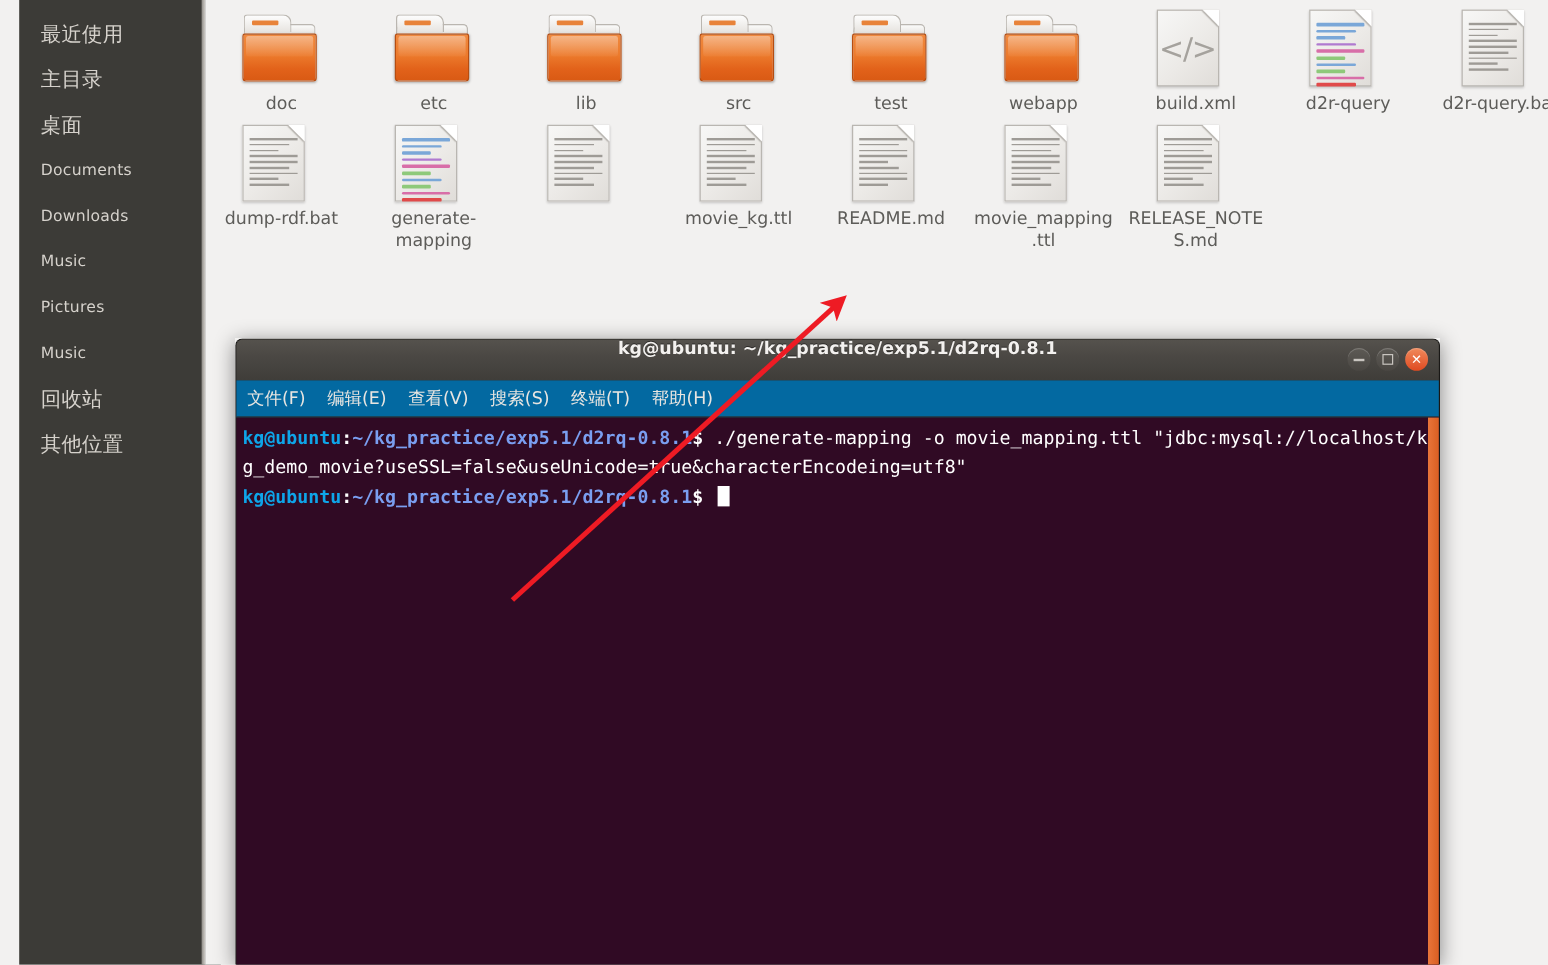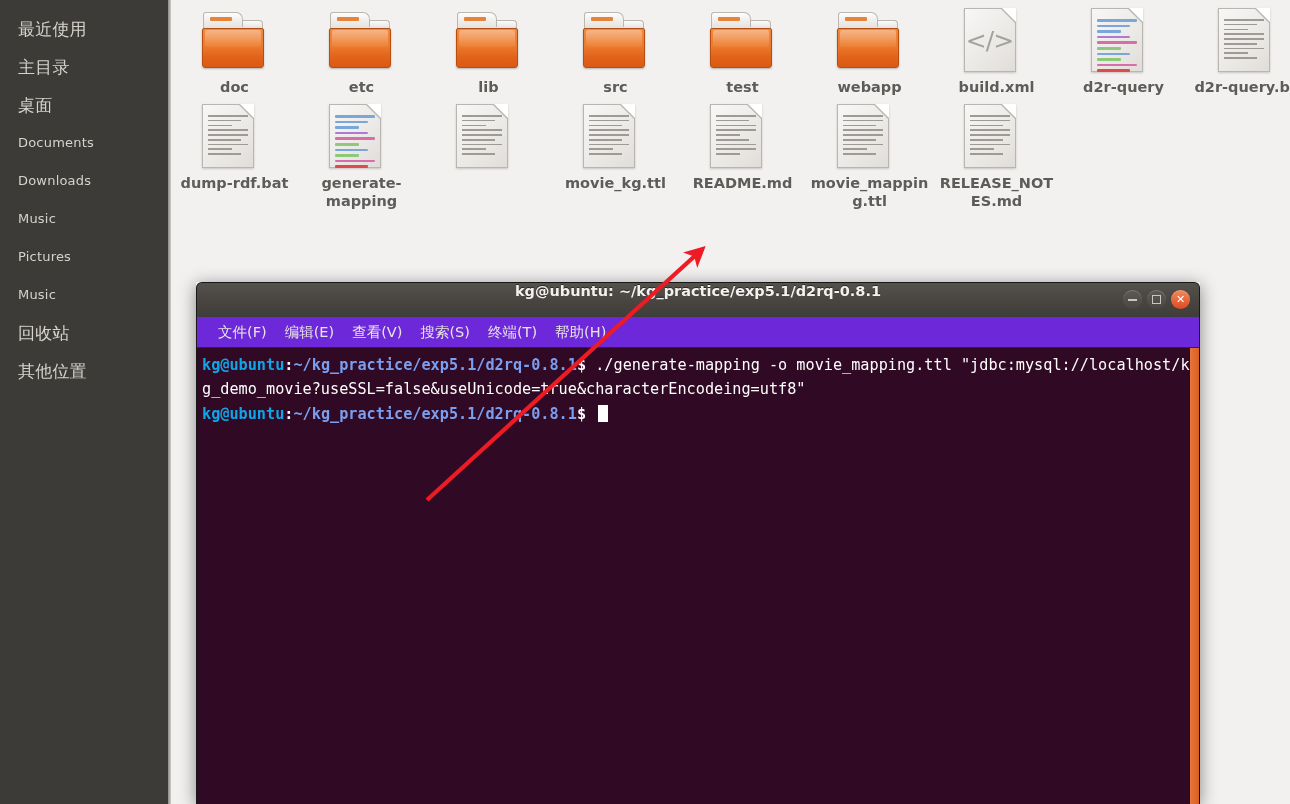--- a/index.html
+++ b/index.html
@@ -5,21 +5,21 @@
   * { margin:0; padding:0; box-sizing:border-box; }
   html,body { width:1290px; height:804px; overflow:hidden; }
   body {
     font-family:"DejaVu Sans", sans-serif;
     background:#f2f1f0;
     position:relative;
   }
 
   
   #sidebar {
-    position:absolute; left:0; top:0; width:168px; height:804px;
+    position:absolute; left:16px; top:0; width:168px; height:804px;
     background:#3c3b37;
     padding-top:10px;
   }
   .side-item {
     height:38px; line-height:38px;
     padding-left:18px;
     color:#d6d2cc;
     font-size:13px;
     white-space:nowrap;
     letter-spacing:.2px;
@@ -45,21 +45,20 @@
     flex:0 0 127px;
   }
   .file-label {
     margin-top:6px;
     font-size:14.5px;
     color:#5d5c59;
     text-align:center;
     line-height:18px;
     max-width:118px;
     word-break:break-word;
-    font-weight:bold;
   }
 
   
   .ico { width:66px; height:66px; position:relative; }
   .folder { width:62px; height:56px; position:relative; margin-top:6px; }
   .folder .tab {
     position:absolute; left:1px; top:0; width:40px; height:15px;
     background:linear-gradient(to bottom,#fdfdfd,#e6e3df);
     border:1px solid #bab6b0;
     border-bottom:none;
@@ -155,23 +154,22 @@
     box-shadow:inset 0 1px 0 rgba(255,255,255,.18);
   }
   .wbtn.min { background:linear-gradient(to bottom,#5d5a55,#4a4743); color:#c9c5c0; }
   .wbtn.max { background:linear-gradient(to bottom,#5d5a55,#4a4743); color:#c9c5c0; }
   .wbtn.cls { background:linear-gradient(to bottom,#f08a5c,#df4a21); color:#fff; font-weight:bold; }
   .wbtn .bar { width:9px; height:2px; background:#c9c5c0; }
   .wbtn .sq { width:9px; height:9px; border:1.6px solid #c9c5c0; }
 
   #menubar {
     position:absolute; left:1px; top:35px; right:1px; height:31px;
-    background:#6d28d9;
+    background:#0369a1;
     display:flex; align-items:center;
-    padding-left:12px;
     border-bottom:1px solid #2b2a27;
   }
   .menu-item {
     color:#e8e5e1; font-size:14.5px;
     padding:0 9px;
     white-space:nowrap;
   }
 
   #term-body {
     position:absolute; left:1px; top:66px; right:1px; bottom:0;

